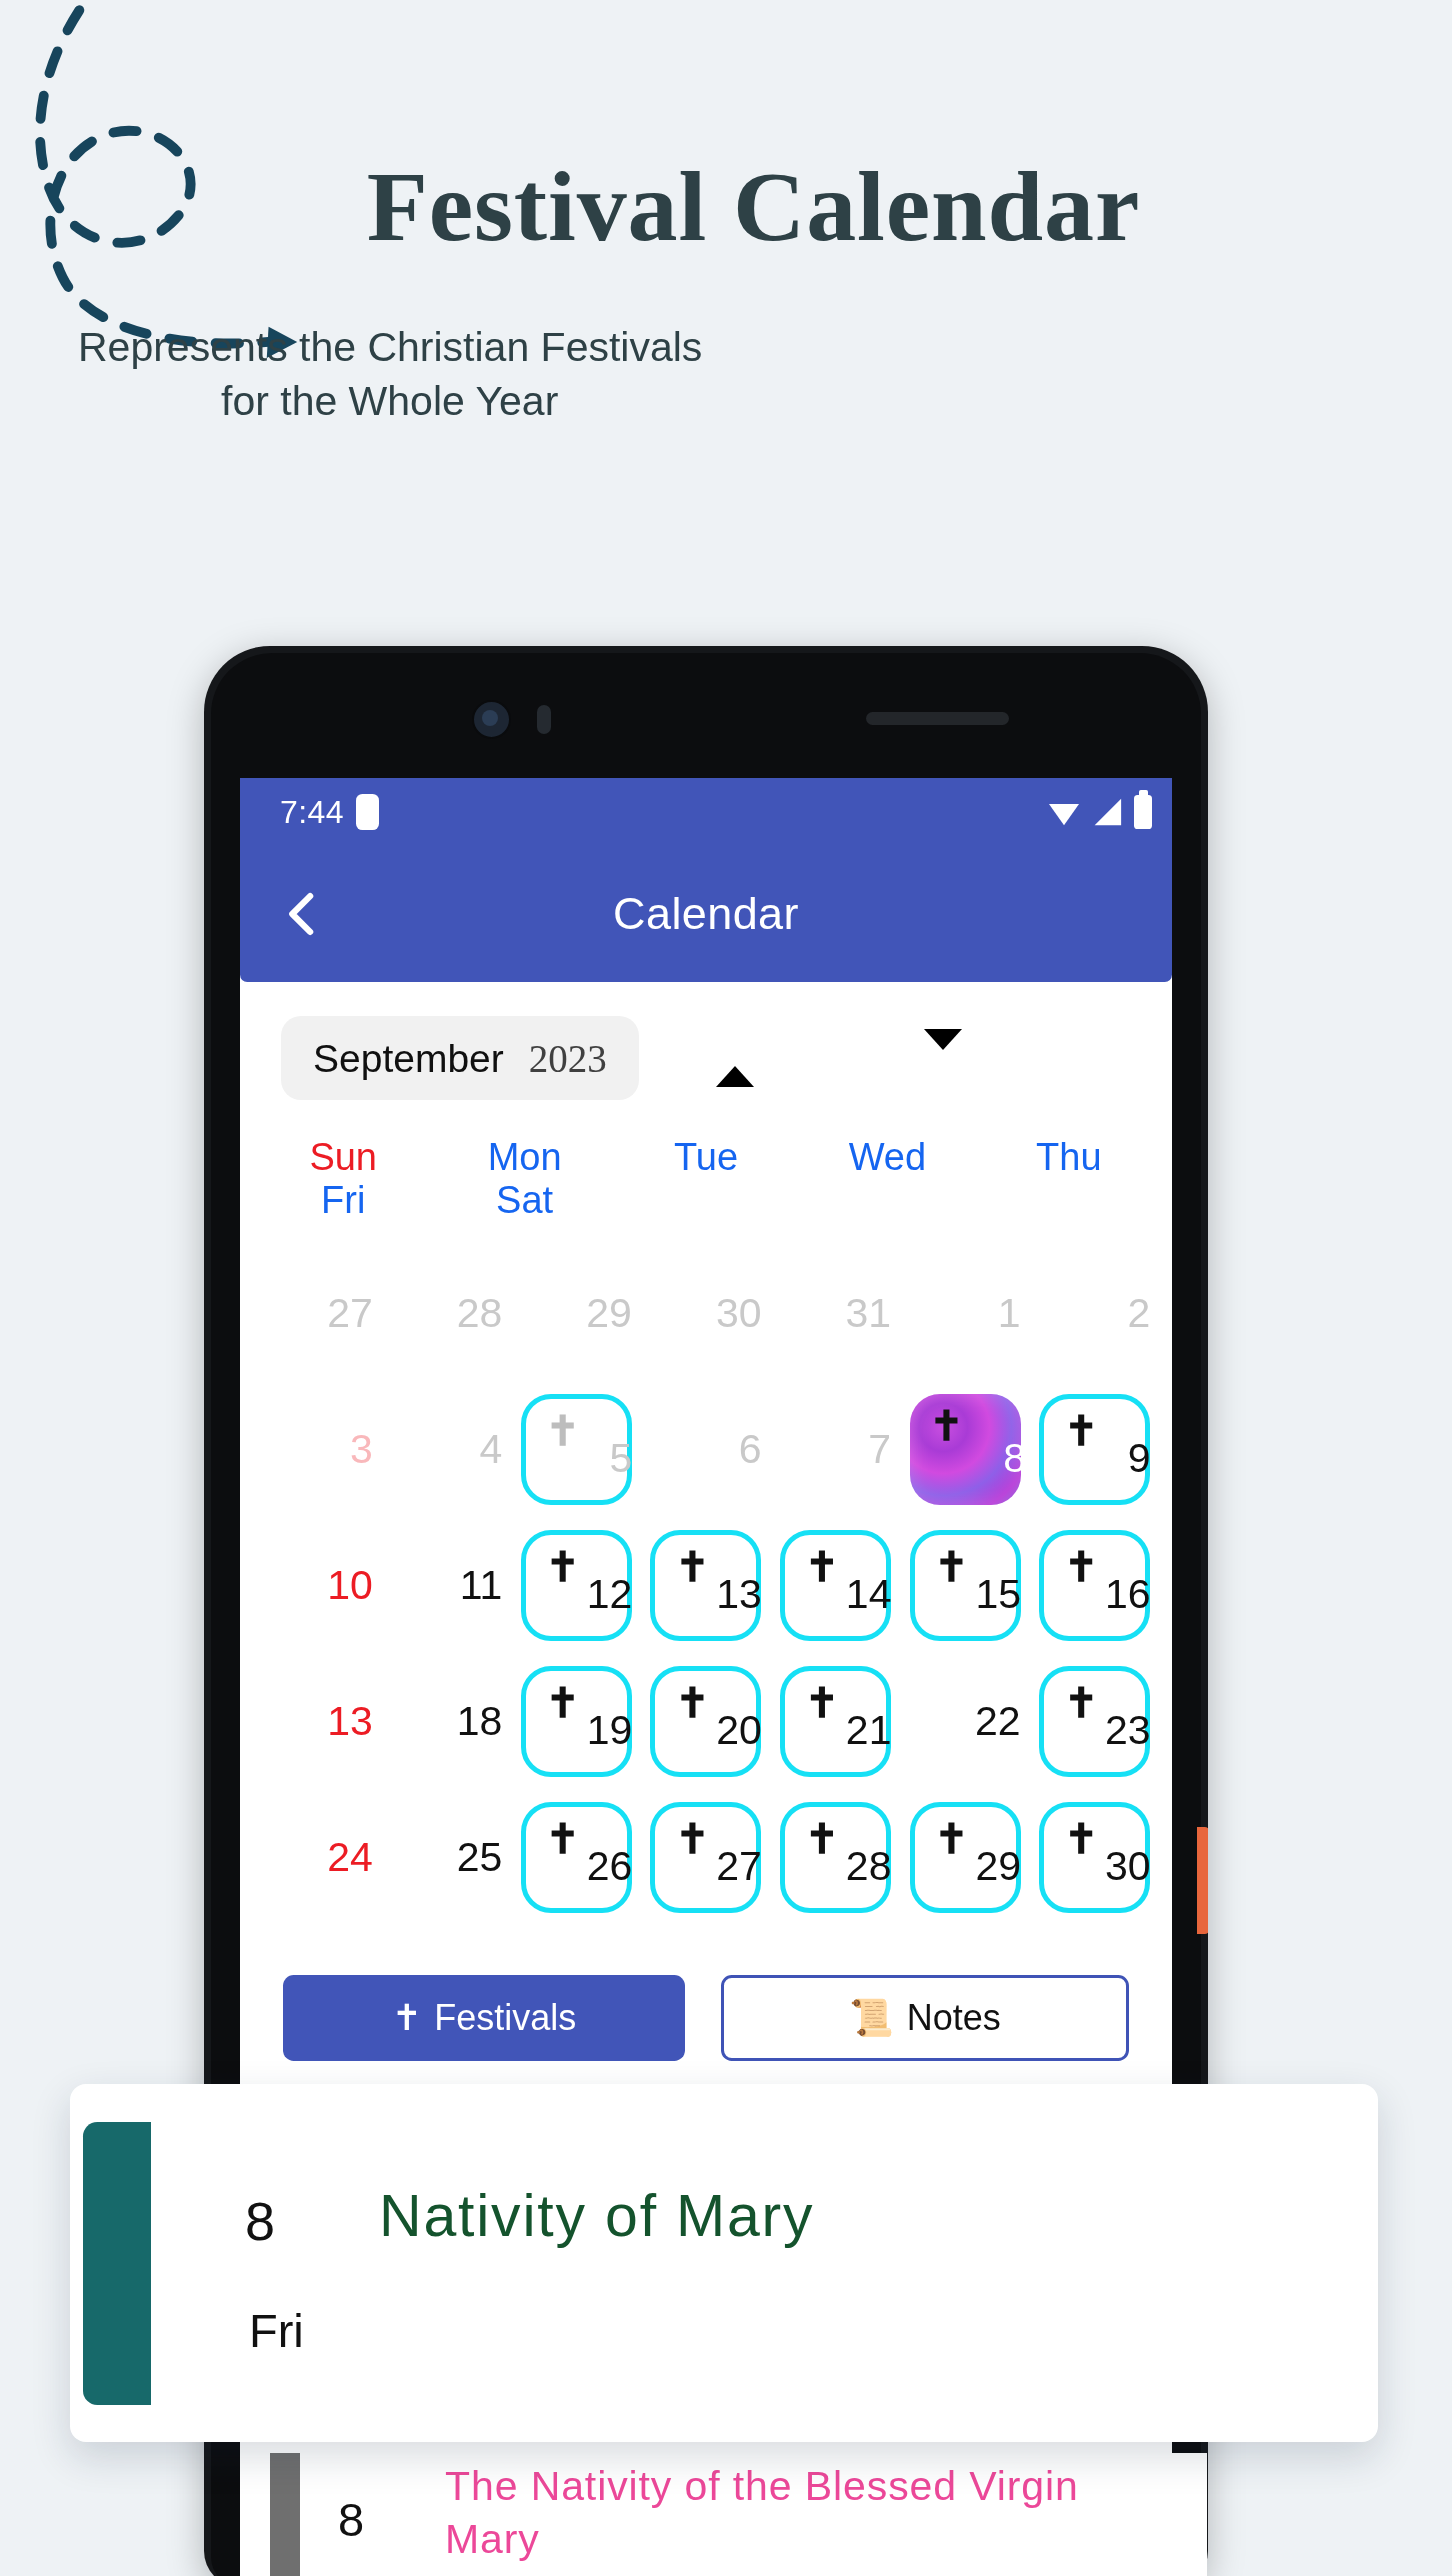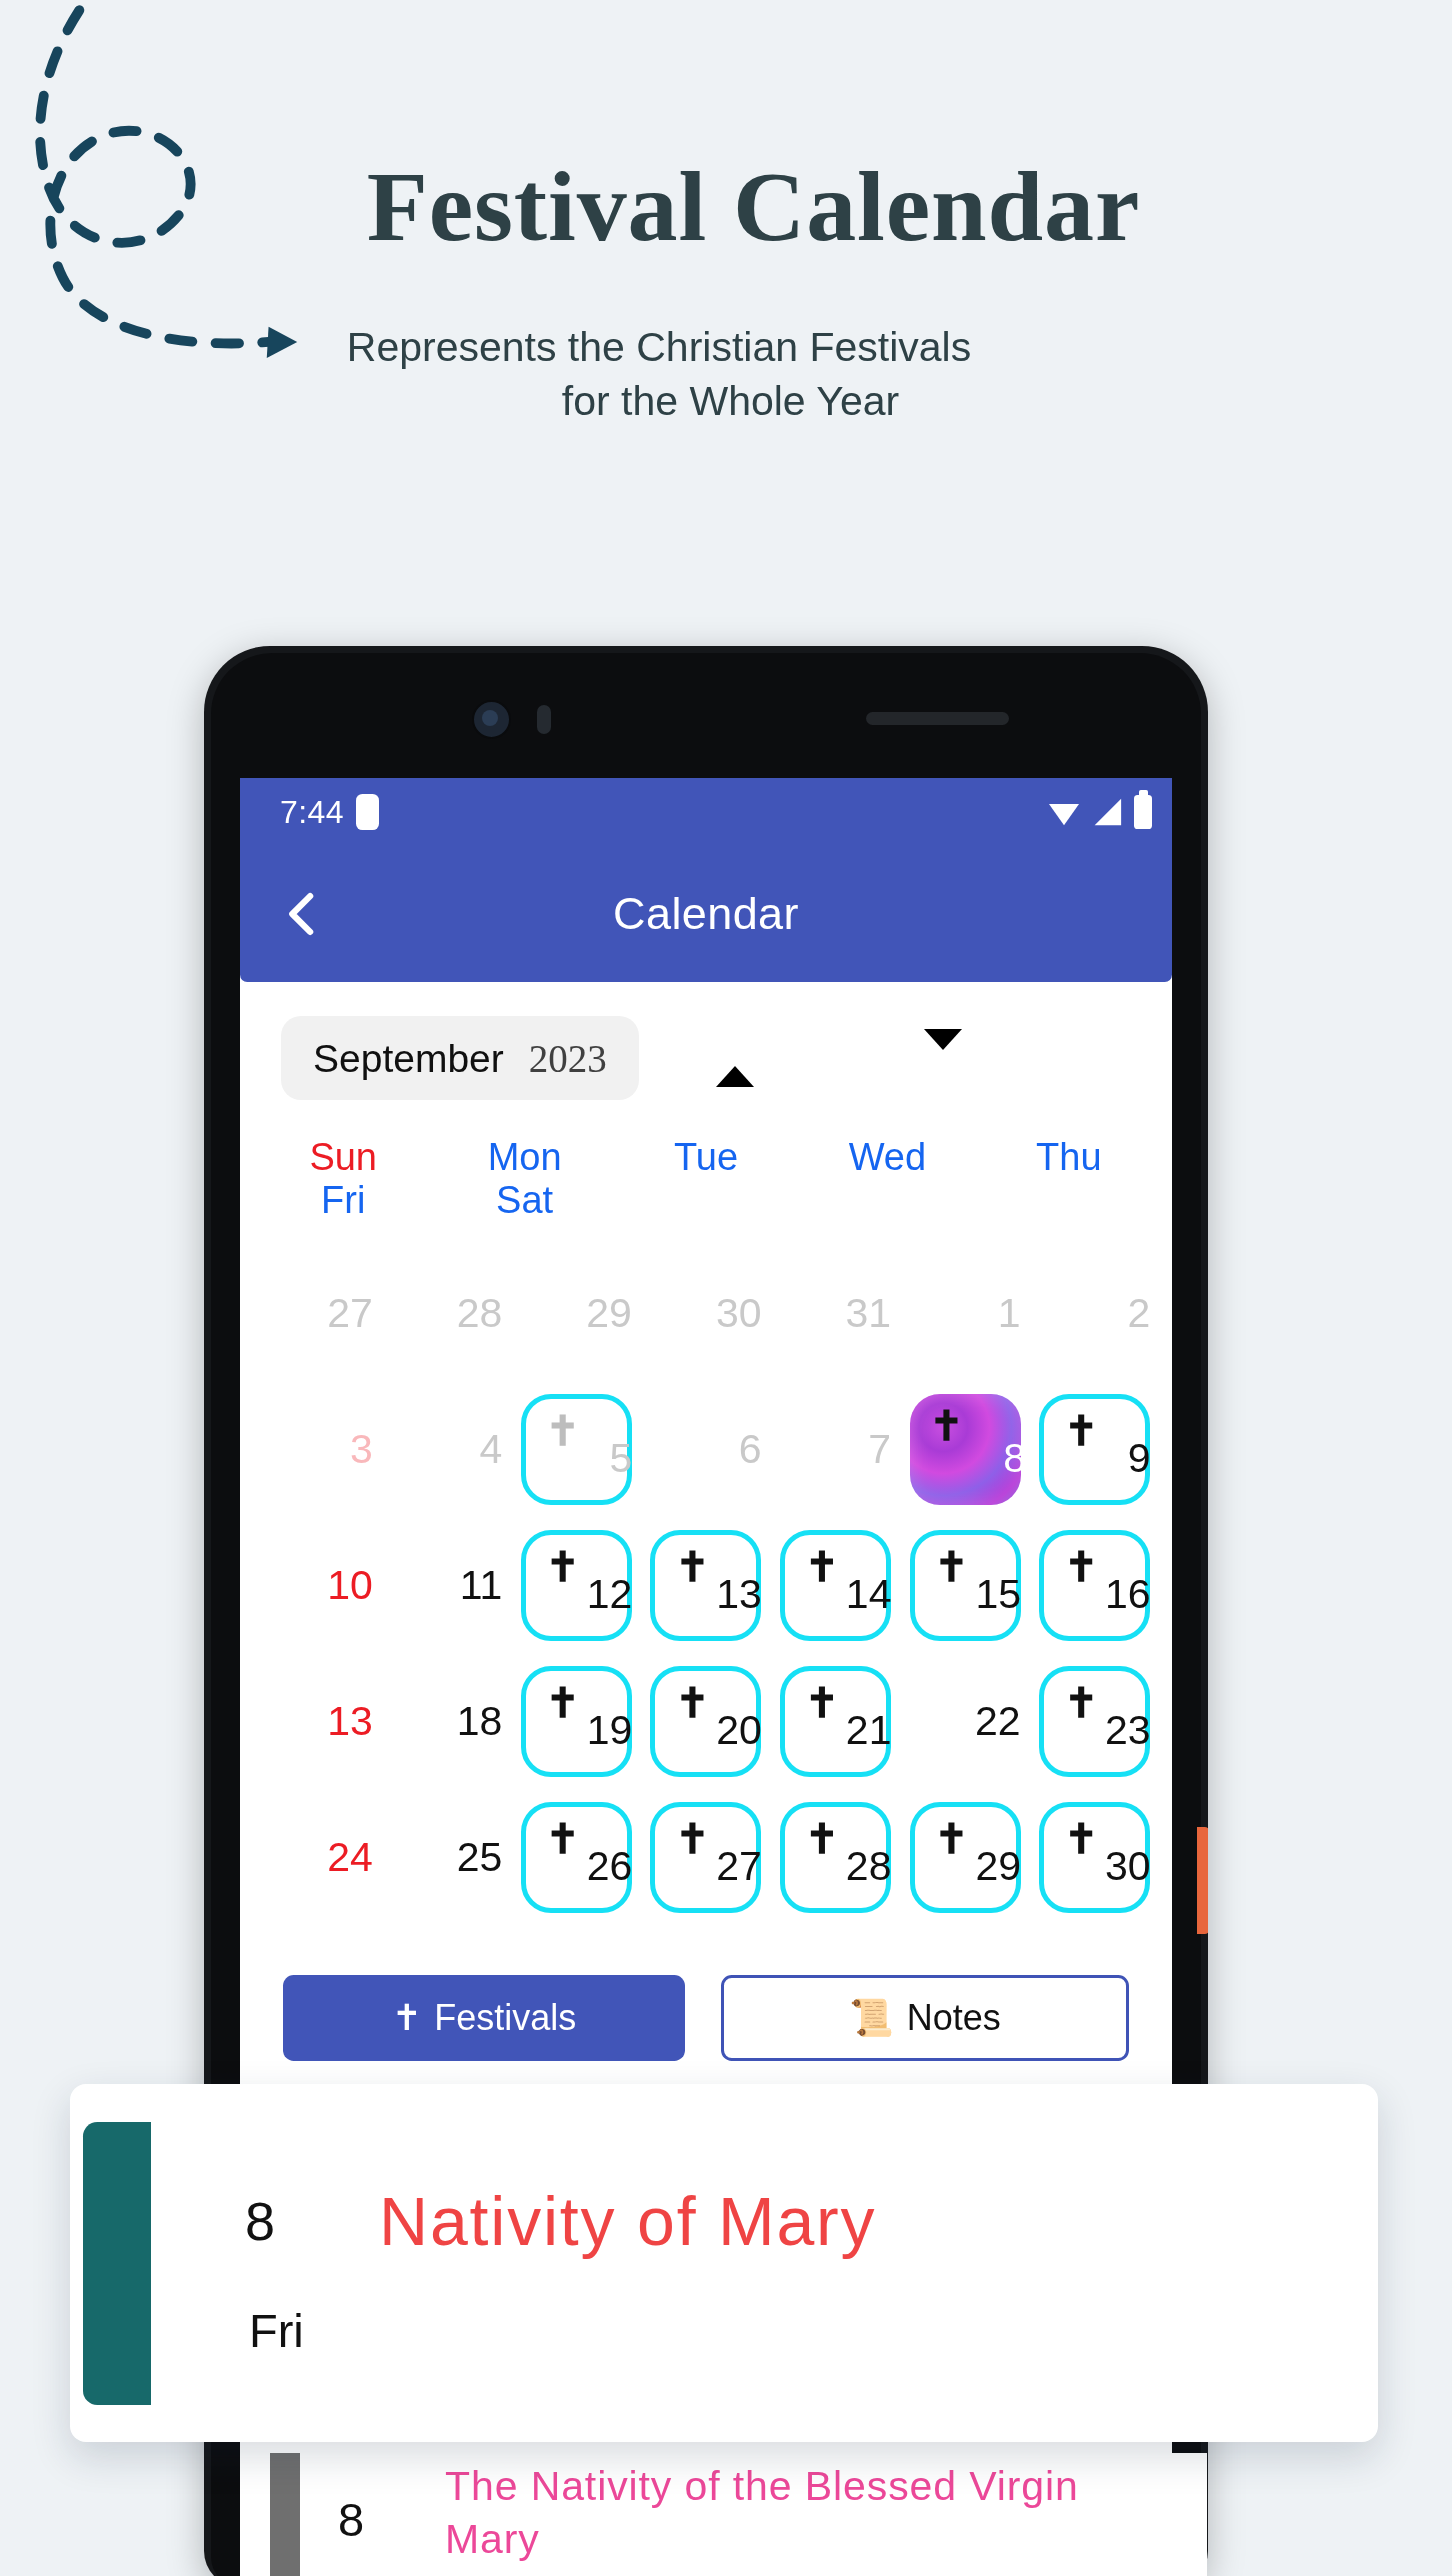--- a/index.html
+++ b/index.html
@@ -21,21 +21,21 @@
     font-family: "Liberation Serif", "DejaVu Serif", serif;
     font-weight: 700;
     font-size: 100px;
     letter-spacing: 0.9px;
     color: #2e4146;
     line-height: 1.0;
     padding-left: 54px;
   }
   .hero-sub {
     position: absolute; left: 0; top: 320px; width: 1240px;
-    text-align: center;
+    text-align: left;
     font-size: 41px;
     line-height: 1.32;
     color: #2e4146;
     padding-left: 78px;
   }
   .hero-sub span { display: block; }
   .hero-sub .l2 { padding-left: 143px; }
 
   
   .phone {
@@ -158,21 +158,21 @@
     background: #ffffff; border-radius: 16px;
     box-shadow: 0 14.3px 39px rgba(20,40,60,0.16);
     z-index: 40;
   }
   .event-accent {
     position:absolute; left: 12.5px; top: 38px; width: 68px; height: 283px;
     background:#17696a; border-radius: 14.3px 0 0 14.3px;
   }
   .ev-day { position:absolute; left: 175px; top: 106px; font-size: 54px; color:#111; }
   .ev-dow { position:absolute; left: 179px; top: 219px; font-size: 47px; color:#111; }
-  .ev-title { position:absolute; left: 309px; top: 98px; font-size: 68px; color:#ef4444;
+  .ev-title { position:absolute; left: 309px; top: 98px; font-size: 59px; color:#14532d;
               letter-spacing: 1.8px; }
 
   
   .list-row {
     position: absolute; left: 270px; top: 2453px; width: 937px; height: 123px;
     background:#fff; z-index: 20; overflow:hidden;
   }
   .lr-accent { position:absolute; left: 0; top: 0; width: 30px; height: 125px; background:#6f6f6f; }
   .lr-day { position:absolute; left: 68px; top: 39px; font-size: 47px; color:#111; }
   .lr-text { position:absolute; left: 175px; top: 7.2px; width: 733px; font-size: 41px; color:#ec4899;

